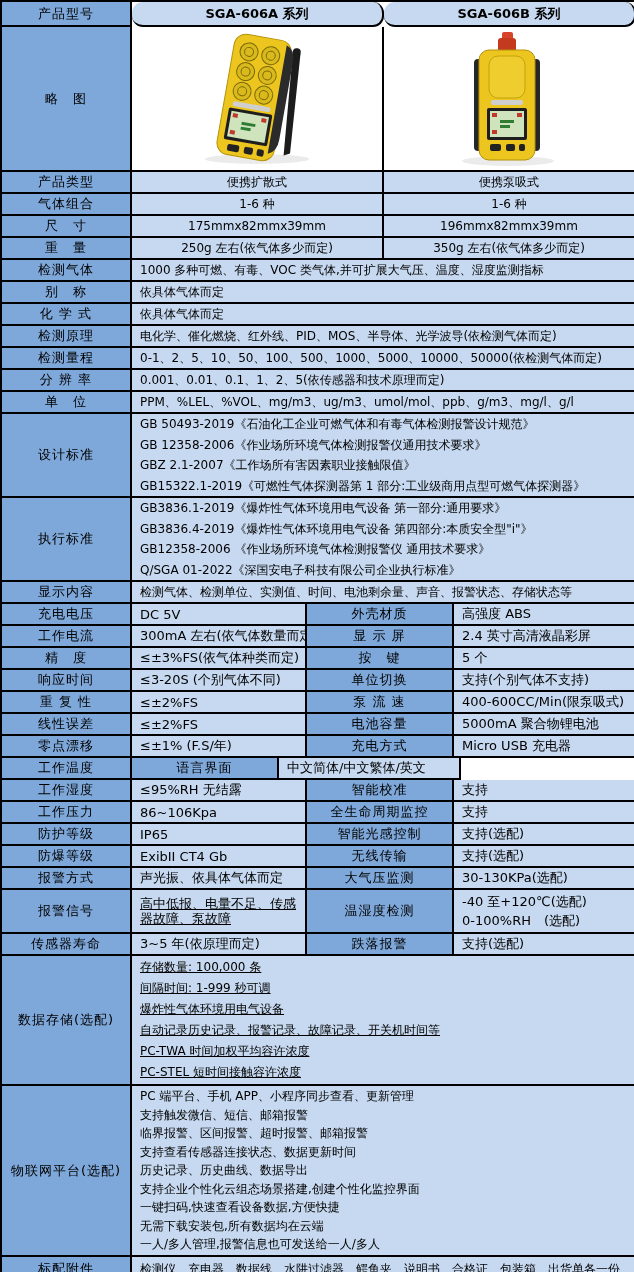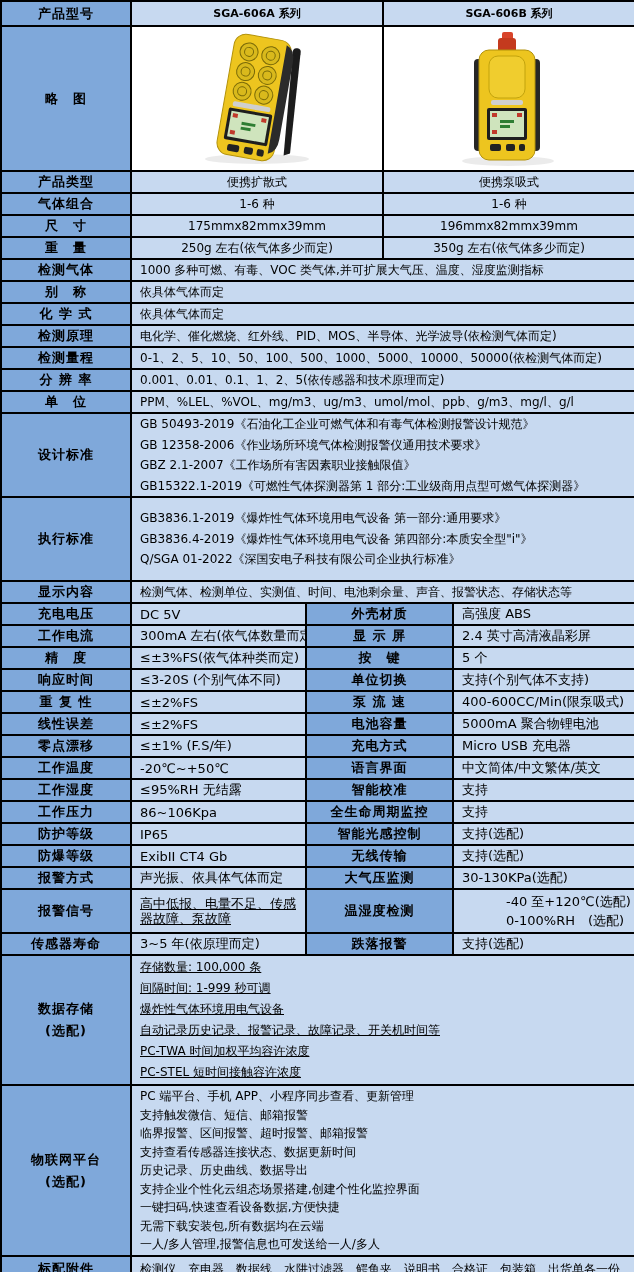--- a/index.html
+++ b/index.html
@@ -24,47 +24,47 @@
   
   .w-label { width:130px; flex:0 0 130px; }
   .w-half  { width:252px; flex:0 0 252px; }
   .w-full  { width:504px; flex:0 0 504px; }
   .w-q1    { width:175px; flex:0 0 175px; }
   .w-q2    { width:147px; flex:0 0 147px; }
   .w-q3    { width:182px; flex:0 0 182px; }
   
   .lab {
     background:var(--label-bg,#7fa8da);
-    font-weight:bold;
+    font-weight:normal;
     font-size:13px;
     letter-spacing:1px;
     text-align:center;
   }
   .val { background:var(--cell-bg,#c7d9f0); font-size:12px; }
-  .val.hdr { font-weight:bold; font-size:11px; }
+  .val.hdr { font-weight:bold; font-size:13px;border-radius:11px; }
   .val.left { justify-content:flex-start; padding-left:8px; white-space:nowrap; }
   .val.wrap { white-space:normal; line-height:15px;text-decoration:underline; }
   .img { background:#ffffff; padding:2px; }
   .multi {
     flex-direction:column;
     align-items:flex-start;
     justify-content:center;
     padding-left:8px;
   }
   .multi .line { white-space:nowrap; }
-  .lab.col { flex-direction:column; }
+  .lab.col { flex-direction:row; }
   .lab-line { line-height:22px; }
   
   .r-header { height:25px; }
   .r-image  { height:145px; }
   .r-simple { height:22px; }
   .r-multi  { height:84px; }
   .r-multi .line { line-height:20.5px; }
   .r-alarm  { height:44px; }
-  .r-alarm .line { line-height:19px;margin-left:44px; }
+  .r-alarm .line { line-height:19px; }
   .r-block6 { height:130px; }
   .r-block6 .line { line-height:21px;text-decoration:underline; }
   .r-block9 { height:171px; }
   .r-block9 .line { line-height:18.5px; }
   .r-acc { height:26px; }
   
   .w-q1.val, .w-q3.val { font-size:13px; }
 </style>
 </head>
 <body>
@@ -205,20 +205,21 @@
         <div class="line">GB 12358-2006《作业场所环境气体检测报警仪通用技术要求》</div>
         <div class="line">GBZ 2.1-2007《工作场所有害因素职业接触限值》</div>
         <div class="line">GB15322.1-2019《可燃性气体探测器第 1 部分:工业级商用点型可燃气体探测器》</div>
       </div>
     </div>
     <div class="row r-multi">
       <div class="cell lab w-label">执行标准</div>
       <div class="cell val w-full multi">
         <div class="line">GB3836.1-2019《爆炸性气体环境用电气设备 第一部分:通用要求》</div>
         <div class="line">GB3836.4-2019《爆炸性气体环境用电气设备 第四部分:本质安全型"i"》</div>
+        <div class="line">GB12358-2006 《作业场所环境气体检测报警仪 通用技术要求》</div>
         <div class="line">Q/SGA 01-2022《深国安电子科技有限公司企业执行标准》</div>
       </div>
     </div>
     <div class="row r-simple">
       <div class="cell lab w-label">显示内容</div>
       <div class="cell val w-full left">检测气体、检测单位、实测值、时间、电池剩余量、声音、报警状态、存储状态等</div>
     </div>
     <div class="row r-simple">
       <div class="cell lab w-label">充电电压</div>
       <div class="cell val w-q1 left">DC 5V</div>
@@ -256,21 +257,20 @@
       <div class="cell val w-q3 left">5000mA 聚合物锂电池</div>
     </div>
     <div class="row r-simple">
       <div class="cell lab w-label">零点漂移</div>
       <div class="cell val w-q1 left">≤±1% (F.S/年)</div>
       <div class="cell lab w-q2">充电方式</div>
       <div class="cell val w-q3 left">Micro USB 充电器</div>
     </div>
     <div class="row r-simple">
       <div class="cell lab w-label">工作温度</div>
-      <div class="cell val w-q1 left">-20℃~+50℃</div>
       <div class="cell lab w-q2">语言界面</div>
       <div class="cell val w-q3 left">中文简体/中文繁体/英文</div>
     </div>
     <div class="row r-simple">
       <div class="cell lab w-label">工作湿度</div>
       <div class="cell val w-q1 left">≤95%RH 无结露</div>
       <div class="cell lab w-q2">智能校准</div>
       <div class="cell val w-q3 left">支持</div>
     </div>
     <div class="row r-simple">

